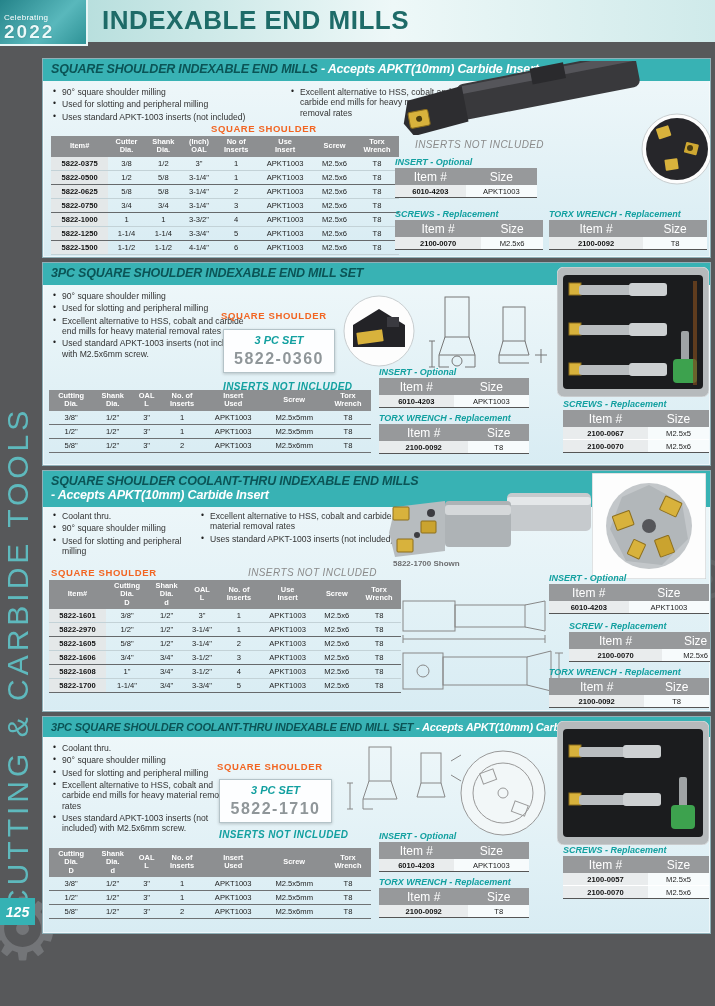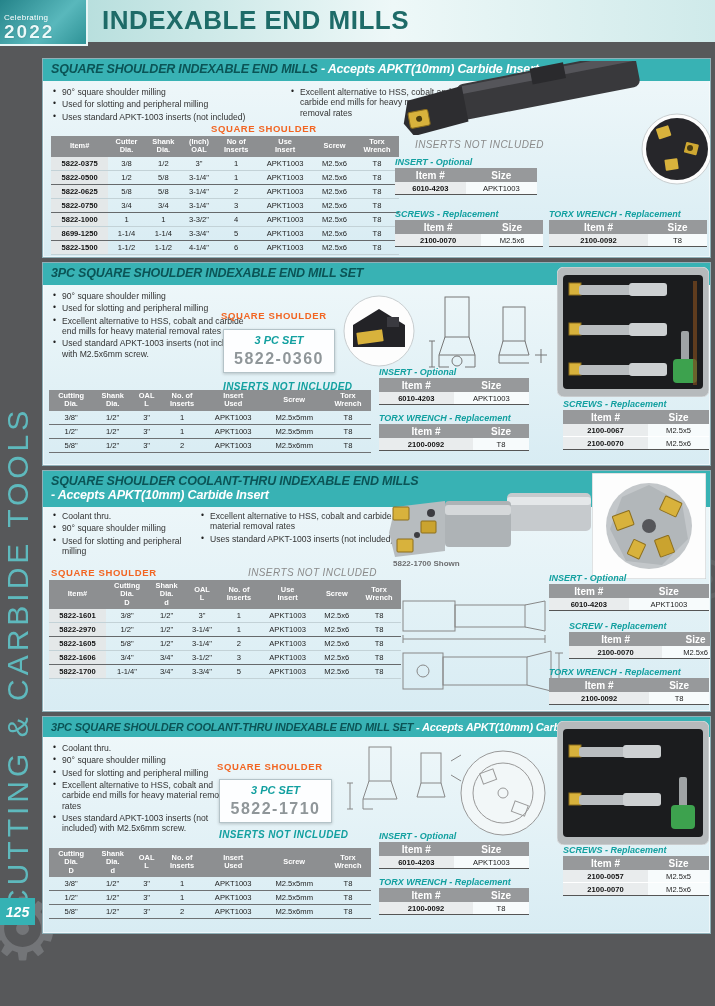--- a/index.html
+++ b/index.html
@@ -57,21 +57,21 @@
   table.main-t th{background:#8d8f91;color:#fff;font-weight:bold;white-space:pre-line;
                   padding:2px 2px;font-size:7.4px;line-height:1.12;text-align:center;}
   table.main-t td{text-align:center;padding:2px 2px;border-bottom:1px solid #c3d2d7;}
   table.item-t td.c0{font-weight:bold;background:#e4e8e9;color:#111;}
   table.item-t tr:nth-child(even) td{border-bottom:1px solid #66696b;}
   table.plain-t td{border-bottom:1px solid #6f7274;}
   
   .mini{position:absolute;}
   .mini-title{color:#13a0a0;font-style:italic;font-weight:bold;font-size:9px;margin-bottom:1px;white-space:nowrap;}
   table.mini-t{border-collapse:collapse;width:100%;font-size:7.6px;color:#222;}
-  table.mini-t th{background:#97999b;color:#fff;font-weight:bold;padding:1.5px 2px;font-size:10px;}
+  table.mini-t th{background:#97999b;color:#fff;font-weight:normal;padding:1.5px 2px;font-size:12px;}
   table.mini-t td{text-align:center;padding:1.5px 2px;background:#f7fbfc;border-bottom:1px solid #fff;}
   table.mini-t td.c0{font-weight:bold;background:#e9eced;color:#111;}
   table.mini-t tbody tr:last-child td{border-bottom:1px solid #555;}
   
   .c1-bl{left:10px;top:28px;width:225px;} .c1-br{left:248px;top:28px;width:165px;}
   .c1-ss{left:168px;top:64px;} .c1-table{left:8px;top:77px;width:348px;}
   .c1-photo{position:absolute;left:352px;top:2px;} .c1-inset{position:absolute;left:598px;top:54px;}
   .c1-nii{left:372px;top:80px;} .c1-mini1{left:352px;top:98px;width:142px;}
   .c1-mini2{left:352px;top:150px;width:148px;} .c1-mini3{left:506px;top:150px;width:158px;}
   .c2-bl{left:10px;top:28px;width:195px;} .c2-ss{left:178px;top:47px;}
@@ -190,21 +190,21 @@
               <td class="c0">5822-1000</td>
               <td>1</td>
               <td>1</td>
               <td>3-3/2"</td>
               <td>4</td>
               <td>APKT1003</td>
               <td>M2.5x6</td>
               <td>T8</td>
             </tr>
             <tr>
-              <td class="c0">8699-1250</td>
+              <td class="c0">5822-1250</td>
               <td>1-1/4</td>
               <td>1-1/4</td>
               <td>3-3/4"</td>
               <td>5</td>
               <td>APKT1003</td>
               <td>M2.5x6</td>
               <td>T8</td>
             </tr>
             <tr>
               <td class="c0">5822-1500</td>
@@ -515,20 +515,30 @@
               <td class="c0">5822-1606</td>
               <td>3/4"</td>
               <td>3/4"</td>
               <td>3-1/2"</td>
               <td>3</td>
               <td>APKT1003</td>
               <td>M2.5x6</td>
               <td>T8</td>
             </tr>
             <tr>
+              <td class="c0">5822-1608</td>
+              <td>1"</td>
+              <td>3/4"</td>
+              <td>3-1/2"</td>
+              <td>4</td>
+              <td>APKT1003</td>
+              <td>M2.5x6</td>
+              <td>T8</td>
+            </tr>
+            <tr>
               <td class="c0">5822-1700</td>
               <td>1-1/4"</td>
               <td>3/4"</td>
               <td>3-3/4"</td>
               <td>5</td>
               <td>APKT1003</td>
               <td>M2.5x6</td>
               <td>T8</td>
             </tr>
           </tbody>

